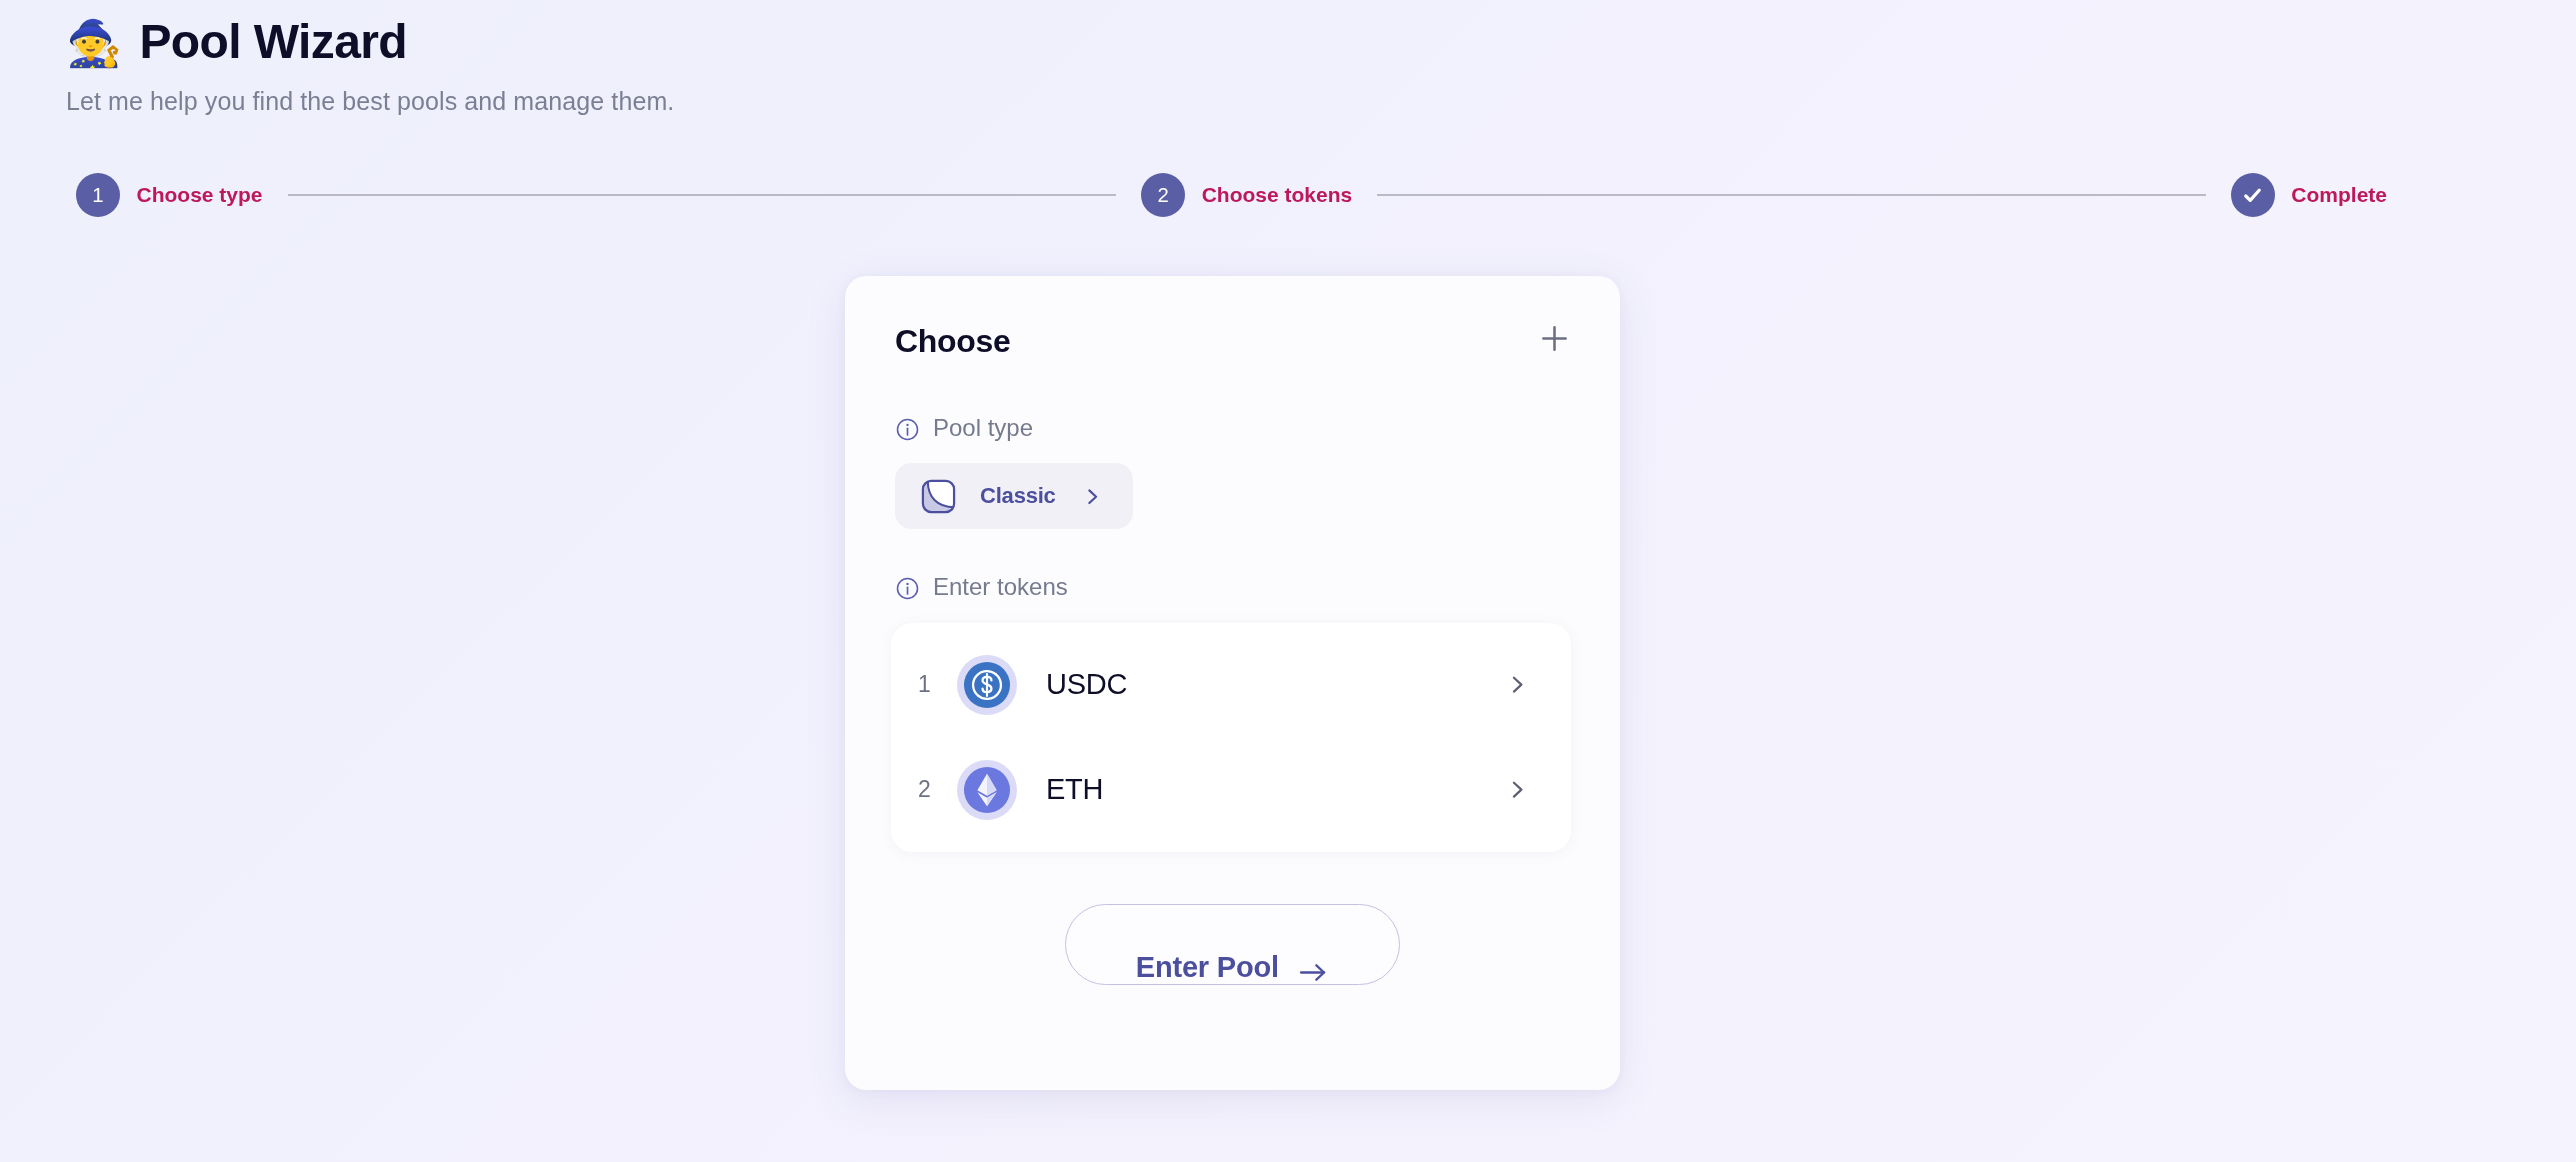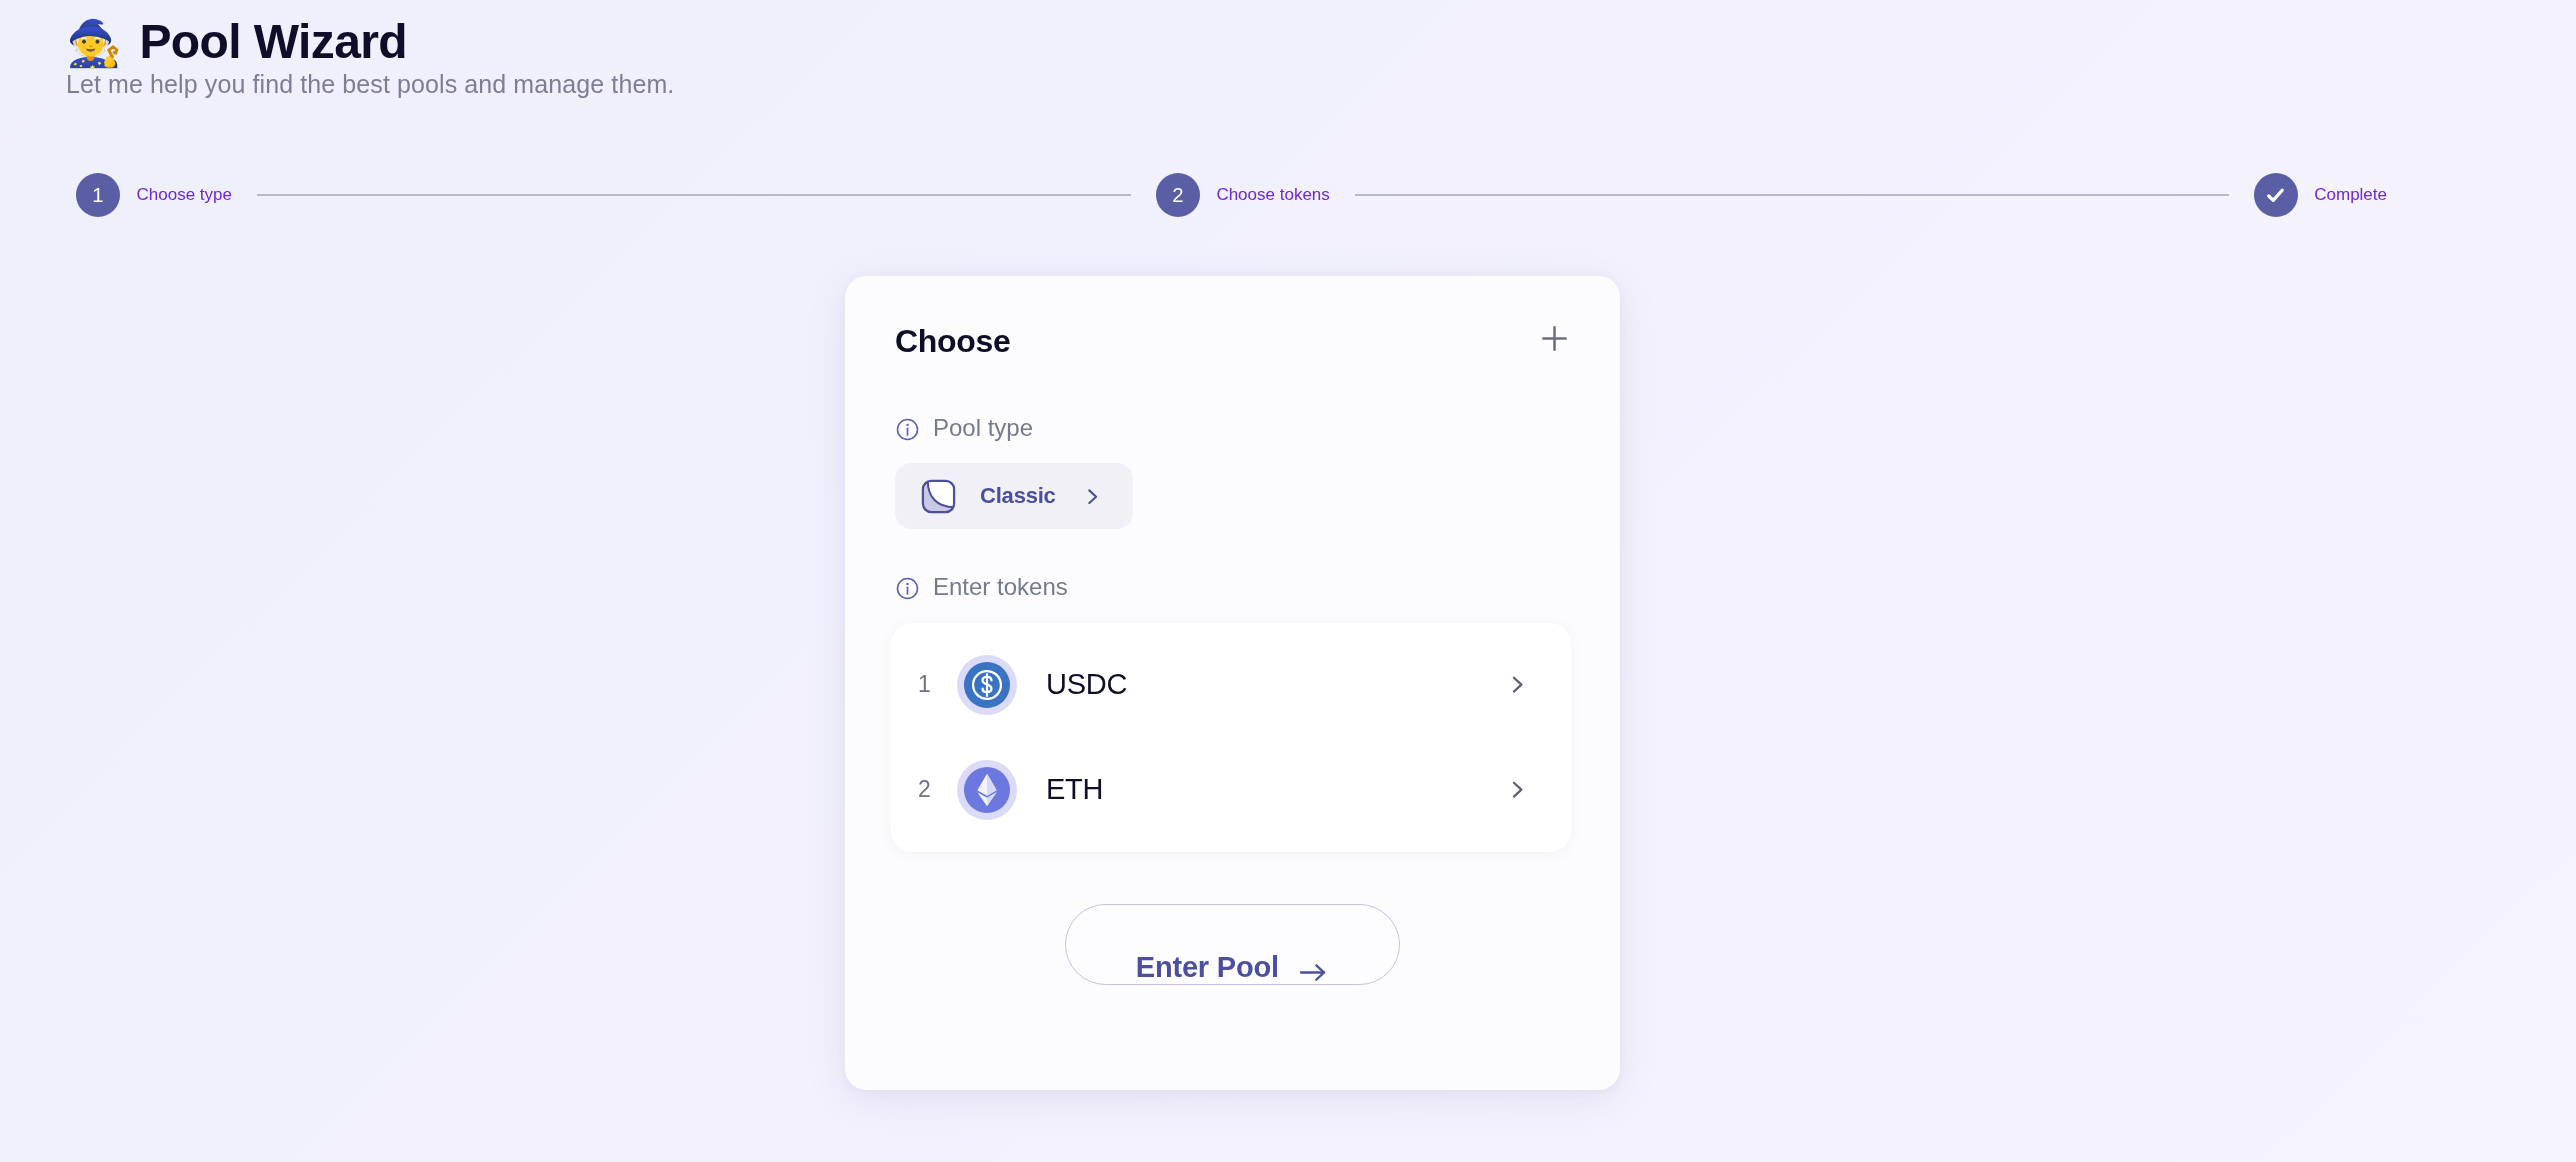--- a/index.html
+++ b/index.html
@@ -47,21 +47,21 @@
 
   .page-title {
     font-size: 48px;
     font-weight: bold;
     color: #0e0e29;
     letter-spacing: -0.6px;
     line-height: 1.05;
   }
 
   .page-subtitle {
-    margin-top: 2px;
+    margin-top: 19px;
     font-size: 25px;
     color: #7b7f93;
     letter-spacing: 0.1px;
   }
 
   
   .stepper {
     position: absolute;
     left: 76px;
     top: 173px;
@@ -91,23 +91,23 @@
     flex: 0 0 auto;
   }
 
   .step-badge.complete {
     background: #5a5ea4;
   }
 
   .step-badge svg { display: block; }
 
   .step-label {
-    font-size: 17px;
-    font-weight: normal;
-    color: #6d28d9;
+    font-size: 21px;
+    font-weight: bold;
+    color: #be185d;
     white-space: nowrap;
   }
 
   .step-connector {
     flex: 1 1 auto;
     height: 1.9px;
     background: #b9bac6;
     margin: 0 25px;
     min-width: 39px;
   }

